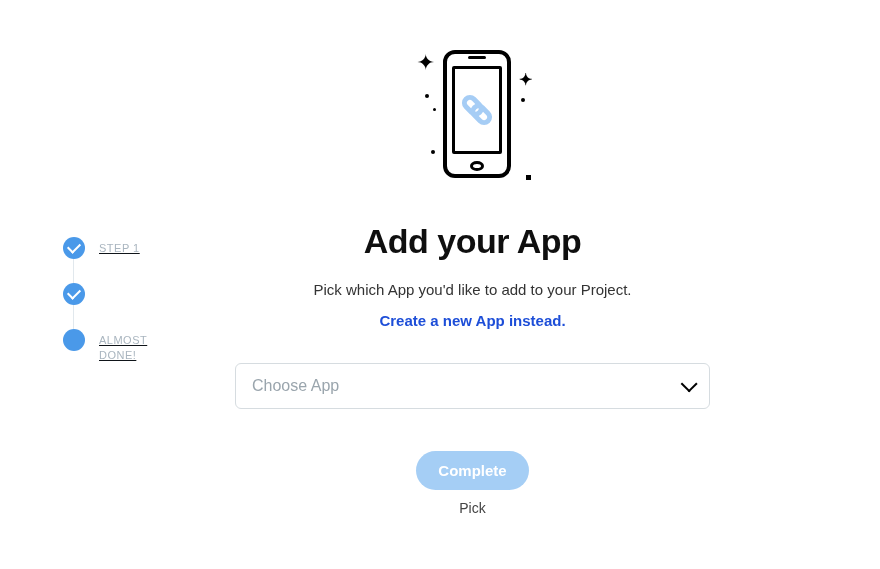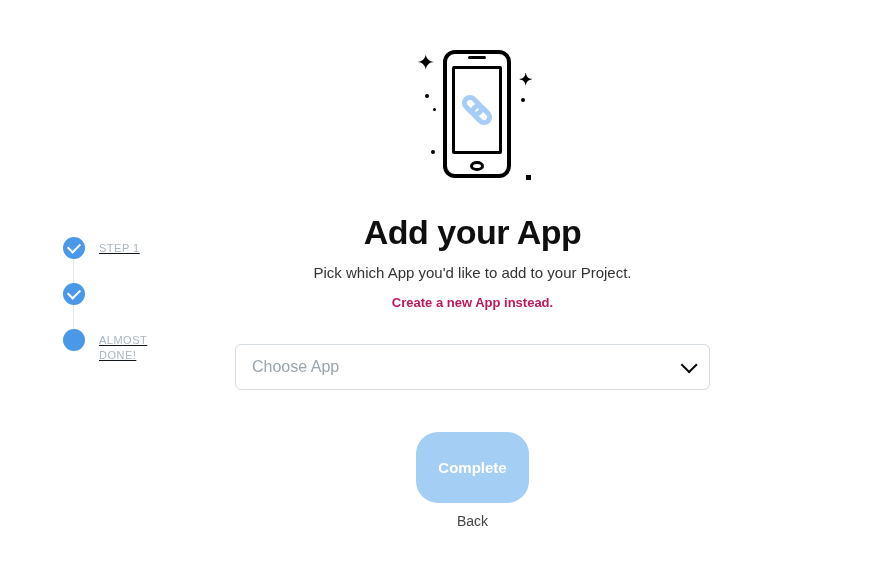--- a/index.html
+++ b/index.html
@@ -156,33 +156,33 @@
     .dot { position: absolute; width: 4px; height: 4px; background: #000; border-radius: 50%; }
     .dot-1 { left: 32px; top: 54px; }
     .dot-2 { left: 38px; top: 110px; }
     .dot-3 { right: 28px; top: 58px; }
     .dot-4 { right: 22px; bottom: 20px; width: 5px; height: 5px; border-radius: 0;}
     .dot-5 { left: 40px; top: 68px; width:3px; height:3px;}
     .heading {
       font-size: 34px;
       font-weight: 800;
       color: #0f0f0f;
-      margin-top: 13px;
+      margin-top: 22px;
       letter-spacing: -0.5px;
     }
     .subtext {
       font-size: 15px;
       color: #333;
-      margin-top: 12px;
+      margin-top: 20px;
       text-align: right;
     }
     .create-link {
-      font-size: 13px;
+      font-size: 15px;
       font-weight: 700;
-      color: #be185d;
+      color: #1d4ed8;
       margin-top: 14px;
       cursor: pointer;
     }
     .select-wrap {
       margin-top: 34px;
       width: 100%;
       height: 46px;
       border: 1px solid #d6dce0;
       border-radius: 6px;
       display: flex;
@@ -204,21 +204,21 @@
       transform: rotate(45deg) translateY(-3px);
     }
     .complete-btn {
       margin-top: 42px;
       background: #a5cef5;
       color: #fff;
       font-size: 15px;
       font-weight: 700;
       border: none;
       border-radius: 22px;
-      padding: 27px 22px;
+      padding: 11px 22px;
       cursor: pointer;
     }
     .back-btn {
       margin-top: 10px;
       background: none;
       border: none;
       color: #444;
       font-size: 14px;
       cursor: pointer;
     }
@@ -270,15 +270,15 @@
 
   <a class="create-link">Create a new App instead.</a>
 
   <div class="select-wrap">
     <span class="select-placeholder">Choose App</span>
     <span class="chevron"></span>
   </div>
 
   <button class="complete-btn">Complete</button>
 
-  <button class="back-btn">Back</button>
+  <button class="back-btn">Pick</button>
 
 </div>
 
 </body></html>

